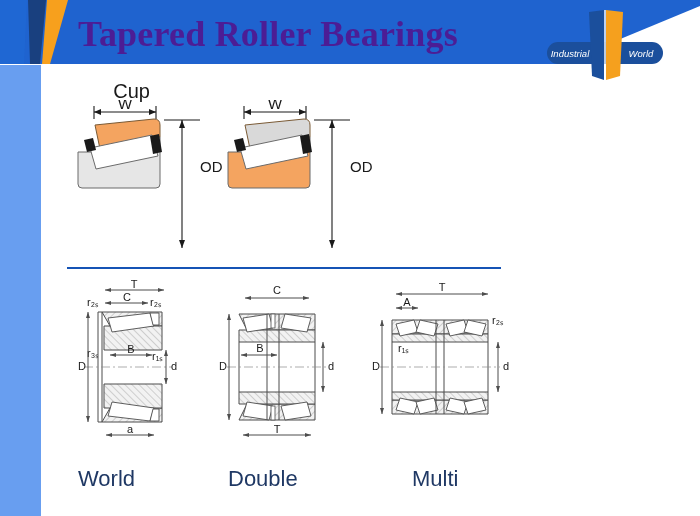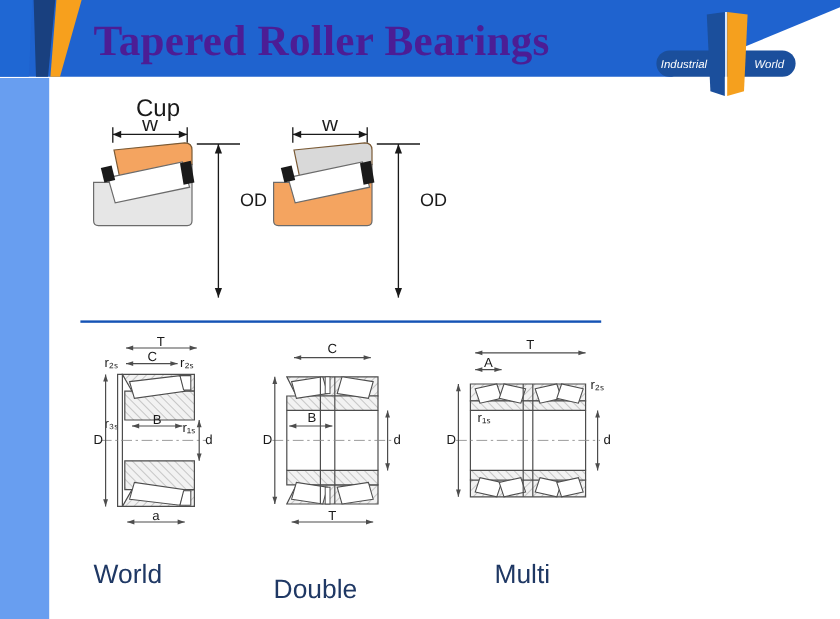--- a/index.html
+++ b/index.html
@@ -246,21 +246,21 @@
       <polygon points="118,62 116,68 120,68" fill="#4d4d4d"></polygon>
       <polygon points="118,112 116,106 120,106" fill="#4d4d4d"></polygon>
       <text class="dimtxt" x="123" y="90">d</text>
 
       <line class="ln" x1="38" y1="155" x2="106" y2="155"></line>
       <polygon points="38,155 44,153 44,157" fill="#4d4d4d"></polygon>
       <polygon points="106,155 100,153 100,157" fill="#4d4d4d"></polygon>
       <text class="dimtxt" x="72" y="153" text-anchor="middle">T</text>
     </svg>
   </div>
-  <div class="cap-bottom" style="left:228px;top:466px;margin-top:12px;">Double</div>
+  <div class="cap-bottom" style="left:228px;top:466px;">Double</div>
 
   <div class="fig" style="left:358px;top:280px;">
     <svg width="160" height="175" viewBox="0 0 160 175">
 
       <line class="ln" x1="38" y1="14" x2="130" y2="14"></line>
       <polygon points="38,14 44,12 44,16" fill="#4d4d4d"></polygon>
       <polygon points="130,14 124,12 124,16" fill="#4d4d4d"></polygon>
       <text class="dimtxt" x="84" y="11" text-anchor="middle">T</text>
 
       <line class="ln" x1="38" y1="28" x2="60" y2="28"></line>

